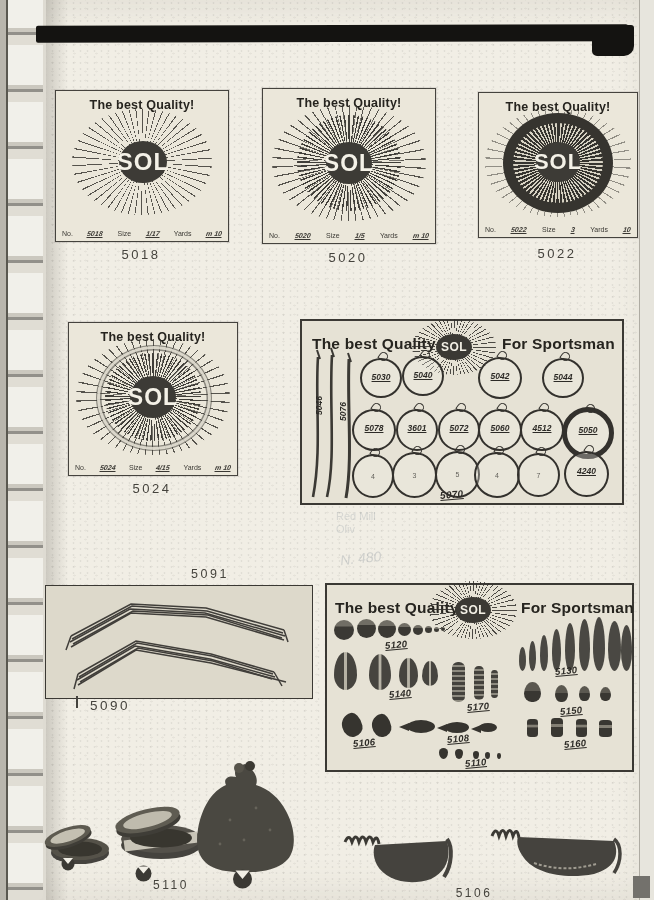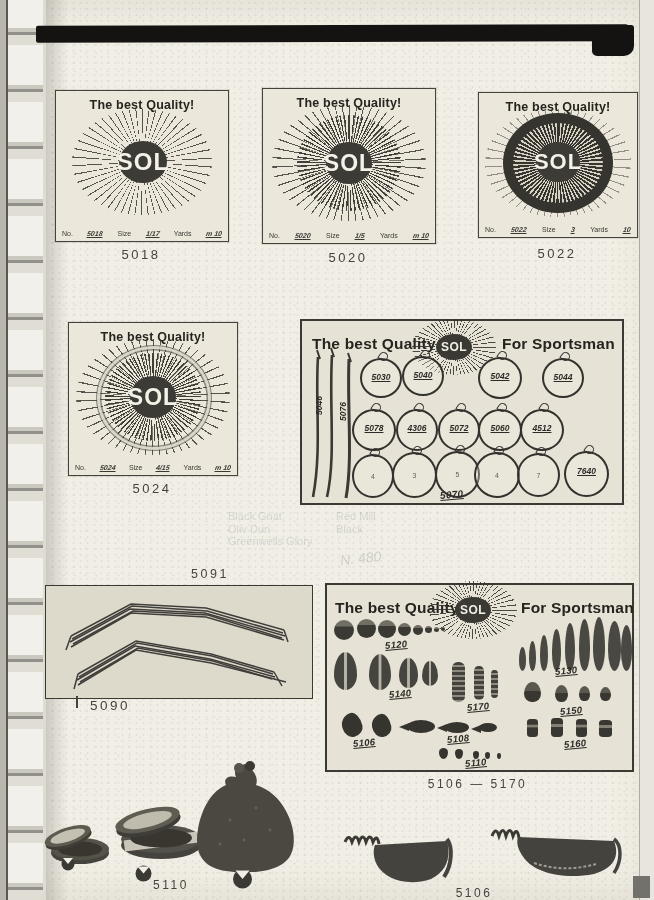--- a/index.html
+++ b/index.html
@@ -190,61 +190,59 @@
         <span class="rl">5042</span>
       </div>
     <div class="ring" style="left:240px;top:37px;width:38px;height:36px;">
         <span class="rl">5044</span>
       </div>
 
     <div class="ring" style="left:50px;top:88px;width:40px;height:38px;">
         <span class="rl">5078</span>
       </div>
     <div class="ring" style="left:94px;top:88px;width:38px;height:38px;">
-        <span class="rl">4306</span>
+        <span class="rl">3601</span>
       </div>
     <div class="ring" style="left:136px;top:88px;width:38px;height:38px;">
         <span class="rl">5072</span>
       </div>
     <div class="ring" style="left:176px;top:88px;width:40px;height:38px;">
         <span class="rl">5060</span>
       </div>
     <div class="ring" style="left:218px;top:88px;width:40px;height:38px;">
         <span class="rl">4512</span>
       </div>
+    <div class="ring thick" style="left:260px;top:86px;width:42px;height:42px;">
+        <span class="rl">5050</span>
+      </div>
 
     <div class="ring" style="left:50px;top:133px;width:38px;height:40px;">
         <span class="tinyn">4</span>
       </div>
     <div class="ring" style="left:90px;top:131px;width:41px;height:42px;">
         <span class="tinyn">3</span>
       </div>
     <div class="ring" style="left:133px;top:130px;width:41px;height:43px;">
         <span class="tinyn">5</span>
       </div>
     <div class="ring" style="left:172px;top:131px;width:42px;height:42px;">
         <span class="tinyn">4</span>
       </div>
     <div class="ring" style="left:215px;top:132px;width:39px;height:40px;">
         <span class="tinyn">7</span>
       </div>
     <div class="ring" style="left:262px;top:130px;width:41px;height:42px;">
-        <span class="rl">7640</span>
+        <span class="rl">4240</span>
       </div>
     <div class="hwlab" style="left:138px;top:168px;font-size:10px;">5070</div>
   </div>
 
-  <div class="ghost" style="left:228px;top:510px;">
-    <div>Black Gnat</div>
-    <div>Oliv Dun</div>
-    <div>Greenwells Glory</div>
-  </div>
   <div class="ghost" style="left:336px;top:510px;">
     <div>Red Mill</div>
-    <div>Black</div>
+    <div>Oliv</div>
   </div>
   <div class="ghost-note" style="left:340px;top:550px;">N. 480</div>
 
   <div class="cap" style="left:150px;top:567px;width:120px;font-size:12.5px;">5091</div>
   <div class="bigbox speck" style="left:45px;top:585px;width:266px;height:112px;border-width:1.5px;background:#ddd9cb;">
     <svg width="266" height="112">
       <g stroke="#403e3a" stroke-width="1.5" fill="none">
         <polyline points="25,50 85,18 160,22 238,44"></polyline>
         <polyline points="26,53 86,20 161,25 237,47"></polyline>
         <polyline points="24,56 84,23 159,27 239,50"></polyline>
@@ -326,21 +324,20 @@
     <div class="barrel" style="left:272px;top:135px;width:13px;height:17px;"></div>
     <div class="hwlab" style="left:237px;top:153px;">5160</div>
 
     <div class="drop" style="left:112px;top:163px;width:9px;height:11px;"></div>
     <div class="drop" style="left:128px;top:164px;width:8px;height:10px;"></div>
     <div class="drop" style="left:146px;top:166px;width:6px;height:8px;"></div>
     <div class="drop" style="left:158px;top:167px;width:5px;height:7px;"></div>
     <div class="drop" style="left:170px;top:168px;width:4px;height:6px;"></div>
     <div class="hwlab" style="left:138px;top:172px;">5110</div>
   </div>
-  <div class="cap" style="left:325px;top:777px;width:305px;font-size:12px;">5106 — 5170</div>
 
   <svg class="abs" style="left:40px;top:816px;" width="72" height="52">
     <ellipse cx="40" cy="37" rx="29" ry="11" fill="#45433e"></ellipse>
     <ellipse cx="40" cy="33" rx="29" ry="11" fill="#555249"></ellipse>
     <ellipse cx="40" cy="33" rx="22" ry="7.5" fill="#38362f"></ellipse>
     <g transform="rotate(-18 28 21)">
       <ellipse cx="28" cy="23" rx="24" ry="8.5" fill="#3f3d37"></ellipse>
       <ellipse cx="28" cy="20" rx="24" ry="8.5" fill="#5d5a50"></ellipse>
       <ellipse cx="28" cy="20" rx="18" ry="5.5" fill="#c4c0b2"></ellipse>
     </g>

